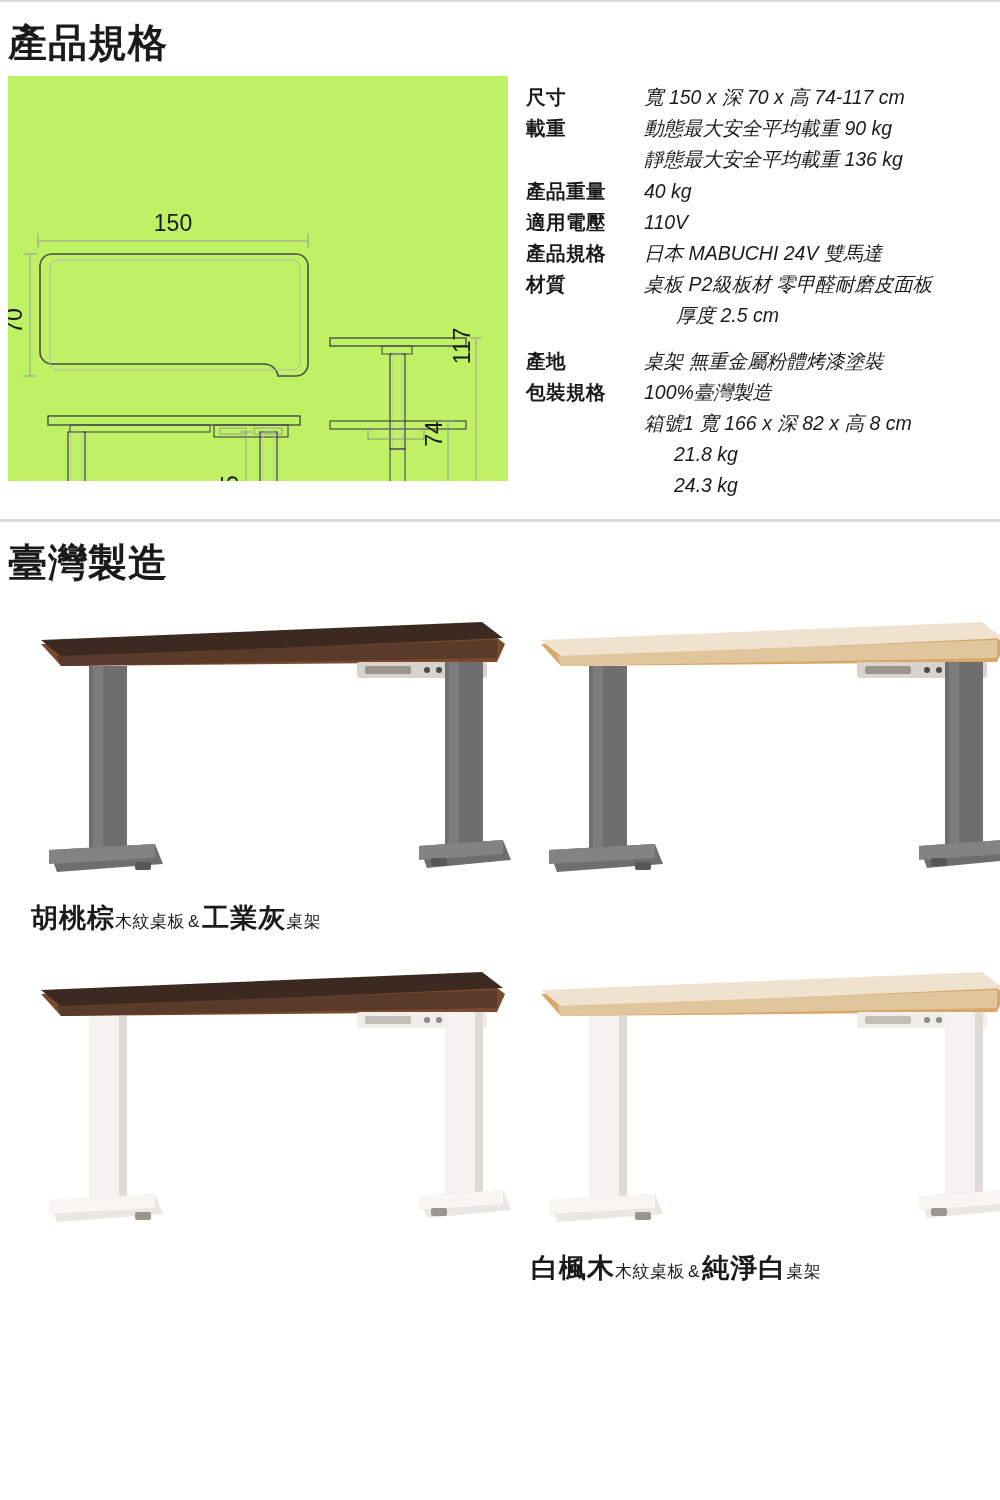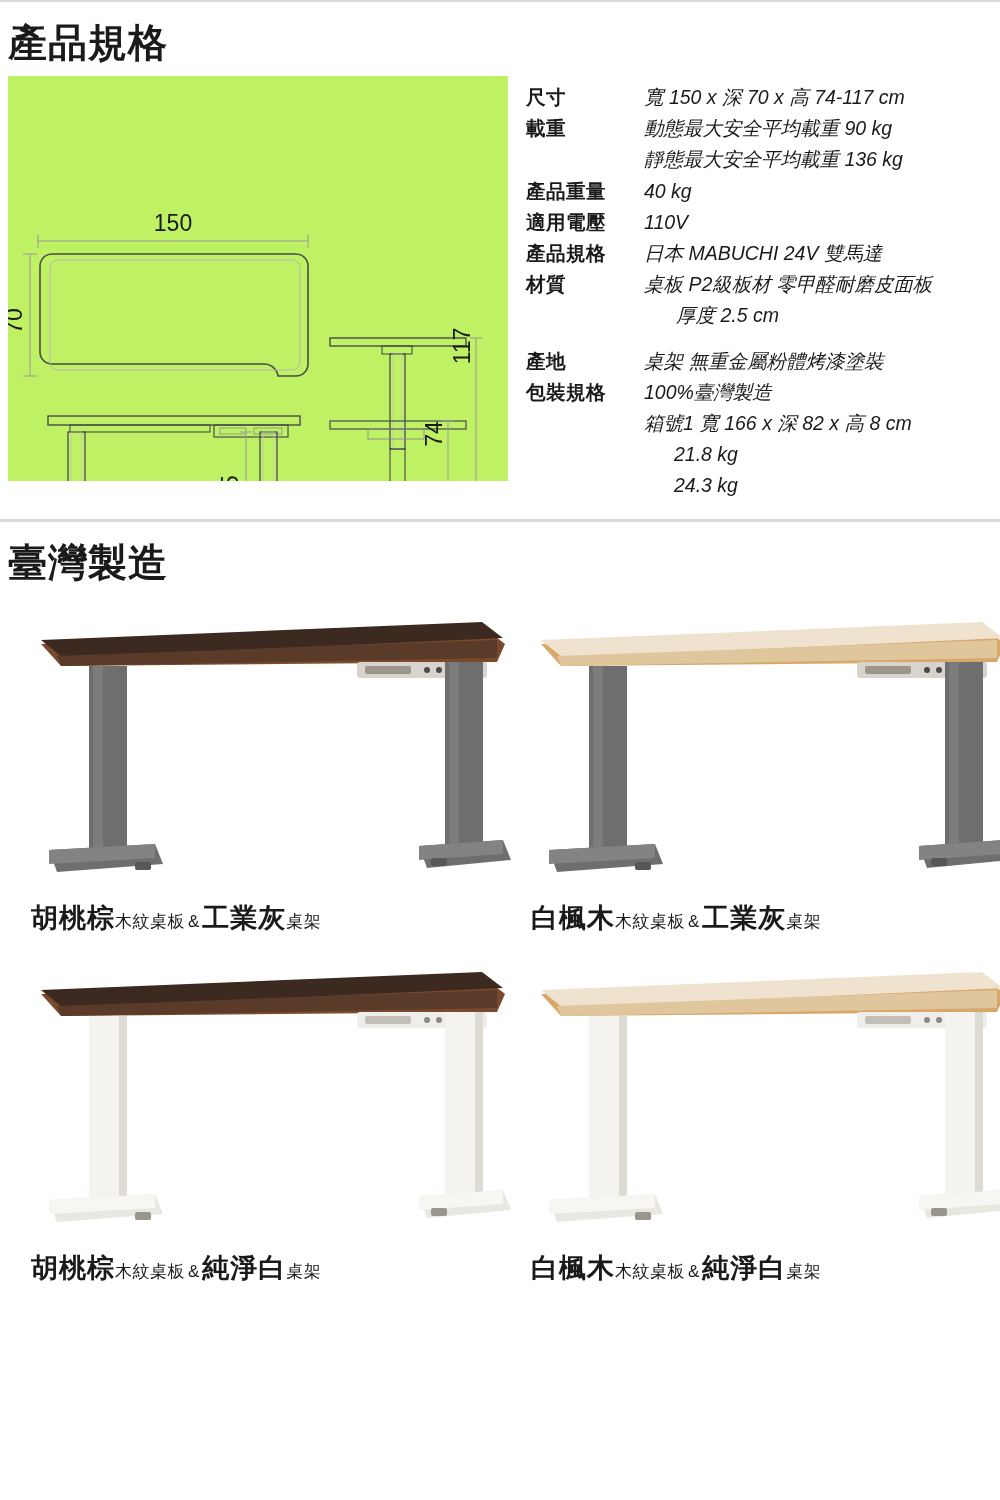--- a/index.html
+++ b/index.html
@@ -294,23 +294,20 @@
         <rect x="66" y="70" width="10" height="190" fill="#7c7c7c"></rect>
         <path d="M22 254 L128 248 L136 268 L30 276 Z" fill="#6e6e6e"></path>
         <path d="M22 254 L128 248 L128 262 L22 268 Z" fill="#838383"></path>
         <rect x="108" y="266" width="16" height="8" rx="2" fill="#575757"></rect>
         <rect x="418" y="66" width="38" height="190" fill="#6e6e6e"></rect>
         <rect x="422" y="66" width="10" height="190" fill="#7c7c7c"></rect>
         <path d="M392 250 L476 244 L484 264 L400 272 Z" fill="#6e6e6e"></path>
         <path d="M392 250 L476 244 L476 258 L392 264 Z" fill="#838383"></path>
         <rect x="404" y="262" width="16" height="8" rx="2" fill="#575757"></rect>
       </svg>
-      <div class="color-caption">
-        <span class="cap-main">白楓木</span><span class="cap-sub">木紋桌板</span><span class="cap-amp">&amp;</span><span class="cap-main">工業灰</span><span class="cap-sub">桌架</span>
-      </div>
     </div>
 
     <div class="color-cell">
       <svg class="desk-img" viewBox="0 0 492 300">
         <path d="M14 48 L455 30 L478 48 L470 66 L34 70 Z" fill="#7a4a2e"></path>
         <path d="M14 44 L455 26 L476 42 L36 62 Z" fill="#3c2a20"></path>
         <path d="M30 60 L470 44 L470 62 L34 70 Z" fill="#5a3a28"></path>
         <rect x="330" y="66" width="130" height="16" rx="3" fill="#efeeea"></rect>
         <rect x="338" y="70" width="46" height="8" rx="2" fill="#c3bfb7"></rect>
         <circle cx="400" cy="74" r="3" fill="#8a8a8a"></circle>
@@ -322,23 +319,20 @@
         <rect x="92" y="70" width="8" height="190" fill="#dedbd4"></rect>
         <path d="M22 254 L128 248 L136 268 L30 276 Z" fill="#e9e7e1"></path>
         <path d="M22 254 L128 248 L128 262 L22 268 Z" fill="#f7f6f3"></path>
         <rect x="108" y="266" width="16" height="8" rx="2" fill="#9a968e"></rect>
         <rect x="418" y="66" width="38" height="190" fill="#f4f3f0"></rect>
         <rect x="448" y="66" width="8" height="190" fill="#dedbd4"></rect>
         <path d="M392 250 L476 244 L484 264 L400 272 Z" fill="#e9e7e1"></path>
         <path d="M392 250 L476 244 L476 258 L392 264 Z" fill="#f7f6f3"></path>
         <rect x="404" y="262" width="16" height="8" rx="2" fill="#9a968e"></rect>
       </svg>
-      <div class="color-caption">
-        <span class="cap-main">胡桃棕</span><span class="cap-sub">木紋桌板</span><span class="cap-amp">&amp;</span><span class="cap-main">純淨白</span><span class="cap-sub">桌架</span>
-      </div>
     </div>
 
     <div class="color-cell">
       <svg class="desk-img" viewBox="0 0 492 300">
         <path d="M14 48 L455 30 L478 48 L470 66 L34 70 Z" fill="#d8a76a"></path>
         <path d="M14 44 L455 26 L476 42 L36 62 Z" fill="#efe3d0"></path>
         <path d="M30 60 L470 44 L470 62 L34 70 Z" fill="#e0c69c"></path>
         <rect x="330" y="66" width="130" height="16" rx="3" fill="#efeeea"></rect>
         <rect x="338" y="70" width="46" height="8" rx="2" fill="#c3bfb7"></rect>
         <circle cx="400" cy="74" r="3" fill="#8a8a8a"></circle>

